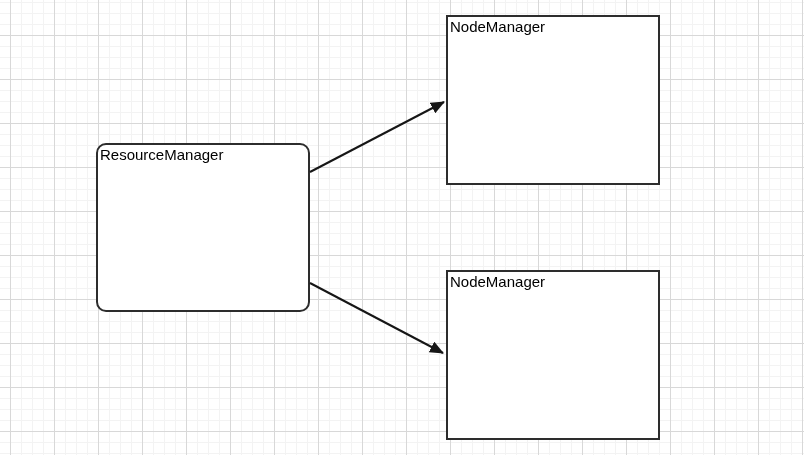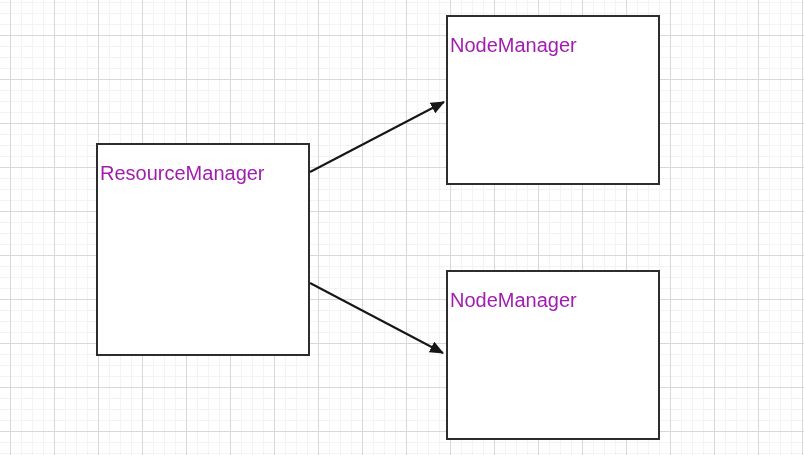--- a/index.html
+++ b/index.html
@@ -27,24 +27,24 @@
     background-position: 10px 35px, 10px 35px, 10px 35px, 10px 35px;
   }
   .node {
     position: absolute;
     box-sizing: border-box;
     background: #ffffff;
     border: 2px solid #2d2d2d;
   }
   .node-label {
     display: block;
-    padding: 16px 2px;
-    font-size: 20px;
+    padding: 1px 2px;
+    font-size: 15px;
     line-height: 1.25;
-    color: #a21caf;
+    color: #000000;
     white-space: nowrap;
     user-select: none;
   }
   .edges {
     position: absolute;
     left: 0;
     top: 0;
     width: 804px;
     height: 455px;
     pointer-events: none;
@@ -53,21 +53,21 @@
     stroke: #161616;
     stroke-width: 2;
     fill: none;
   }
 </style>
 </head>
 <body>
 
 <div class="canvas">
 
-  <div class="node" style="left: 96px; top: 143px; width: 214px; height: 213px;">
+  <div class="node" style="left: 96px; top: 143px; width: 214px; height: 169px; border-radius: 10px;">
     <span class="node-label">ResourceManager</span>
   </div>
 
   <div class="node" style="left: 446px; top: 15px; width: 214px; height: 170px;">
     <span class="node-label">NodeManager</span>
   </div>
 
   <div class="node" style="left: 446px; top: 270px; width: 214px; height: 170px;">
     <span class="node-label">NodeManager</span>
   </div>

